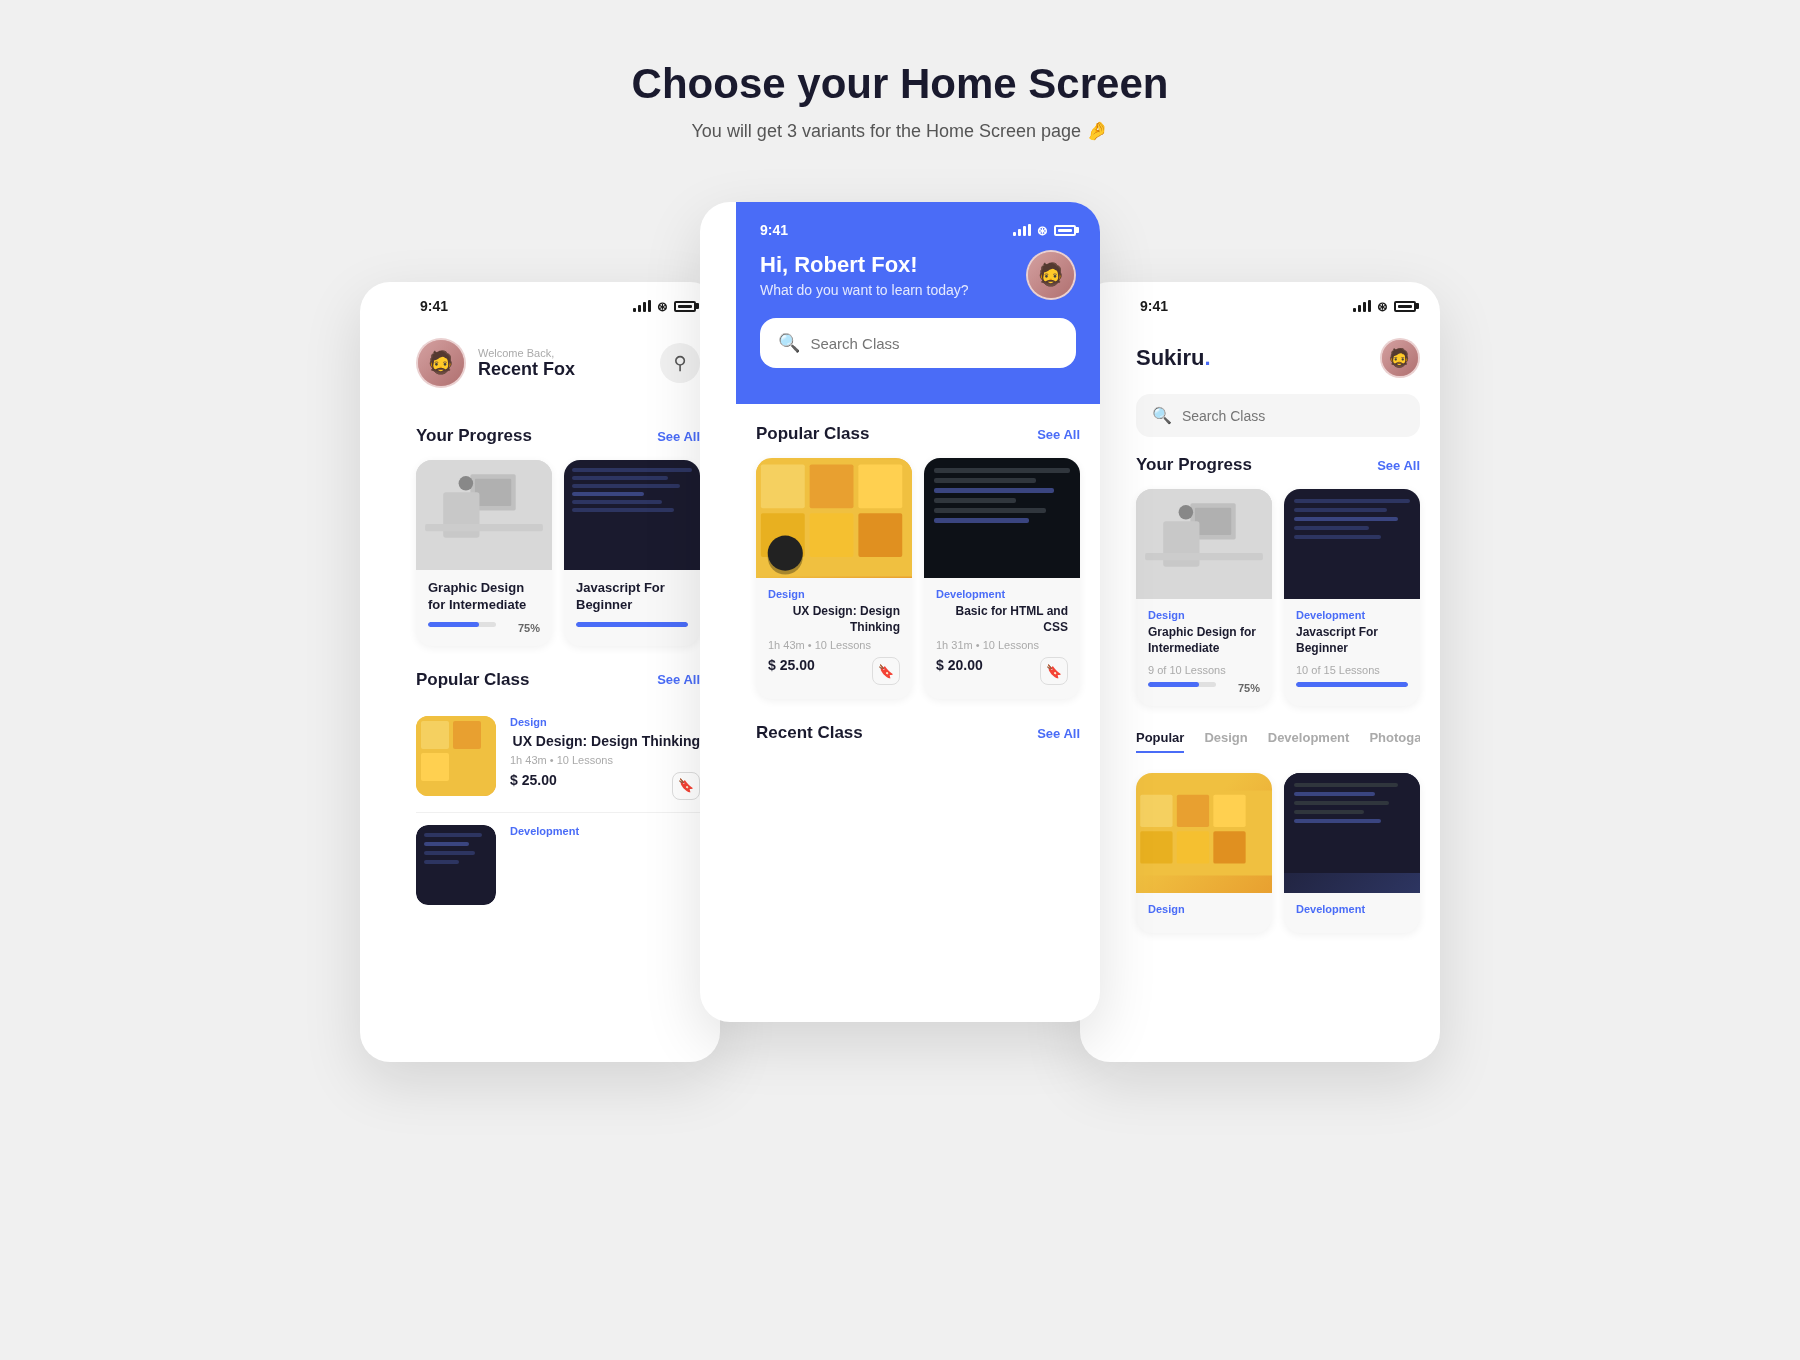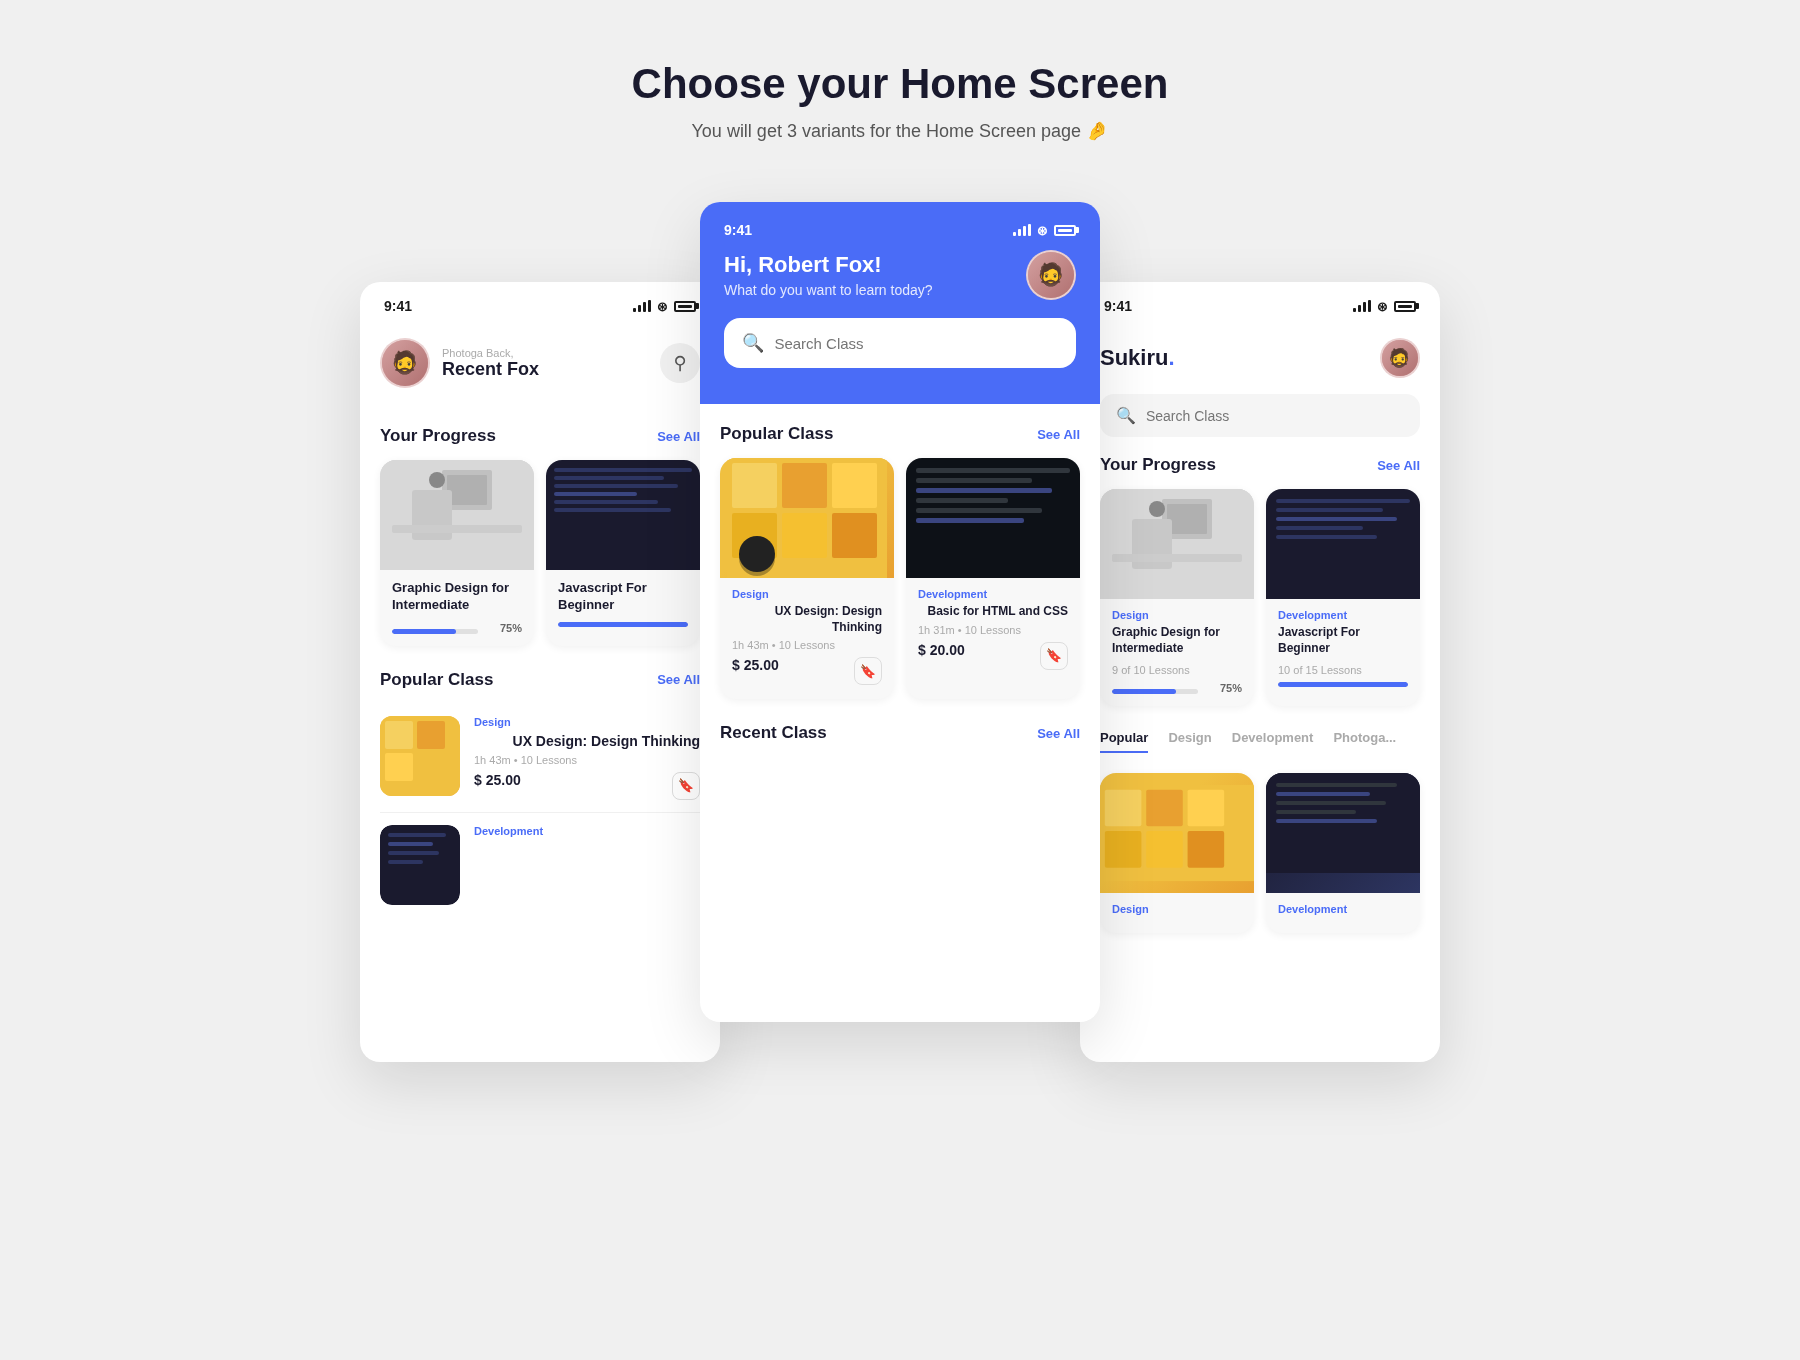--- a/index.html
+++ b/index.html
@@ -34,24 +34,25 @@
       justify-content: center;
       gap: 0;
       position: relative;
       width: 100%;
       max-width: 1300px;
     }
 
     
     .phone-card {
       background: #fff;
-      border-radius: 20px;
+      border-radius: 30px;
       overflow: hidden;
       box-shadow: 0 20px 60px rgba(0,0,0,0.12);
       position: relative;
+      padding-left: 36px;
     }
 
     
     .phone-left {
       width: 360px;
       min-height: 780px;
       margin-top: 80px;
       z-index: 1;
     }
 
@@ -273,21 +274,21 @@
     .progress-card-title {
       font-size: 13px;
       font-weight: 700;
       color: #1a1a2e;
       margin-bottom: 8px;
       line-height: 1.3;
     }
 
     .progress-bar-wrap {
       display: flex;
-      align-items: flex-end;
+      align-items: flex-start;
       gap: 22px;
     }
 
     .progress-bar-bg {
       flex: 1;
       height: 5px;
       background: #e0e0e0;
       border-radius: 3px;
       overflow: hidden;
     }
@@ -606,21 +607,21 @@
       </div>
     </div>
 
     <div class="left-header">
       <div class="left-header-row">
         <div class="user-row">
           <div class="avatar-circle">
             <div class="avatar-placeholder">🧔</div>
           </div>
           <div class="user-info">
-            <div class="welcome">Photoga Back,</div>
+            <div class="welcome">Welcome Back,</div>
             <div class="name">Recent Fox</div>
           </div>
         </div>
         <div class="search-btn">⚲</div>
       </div>
     </div>
 
     <div class="phone-body">
 
       <div class="section-header">

